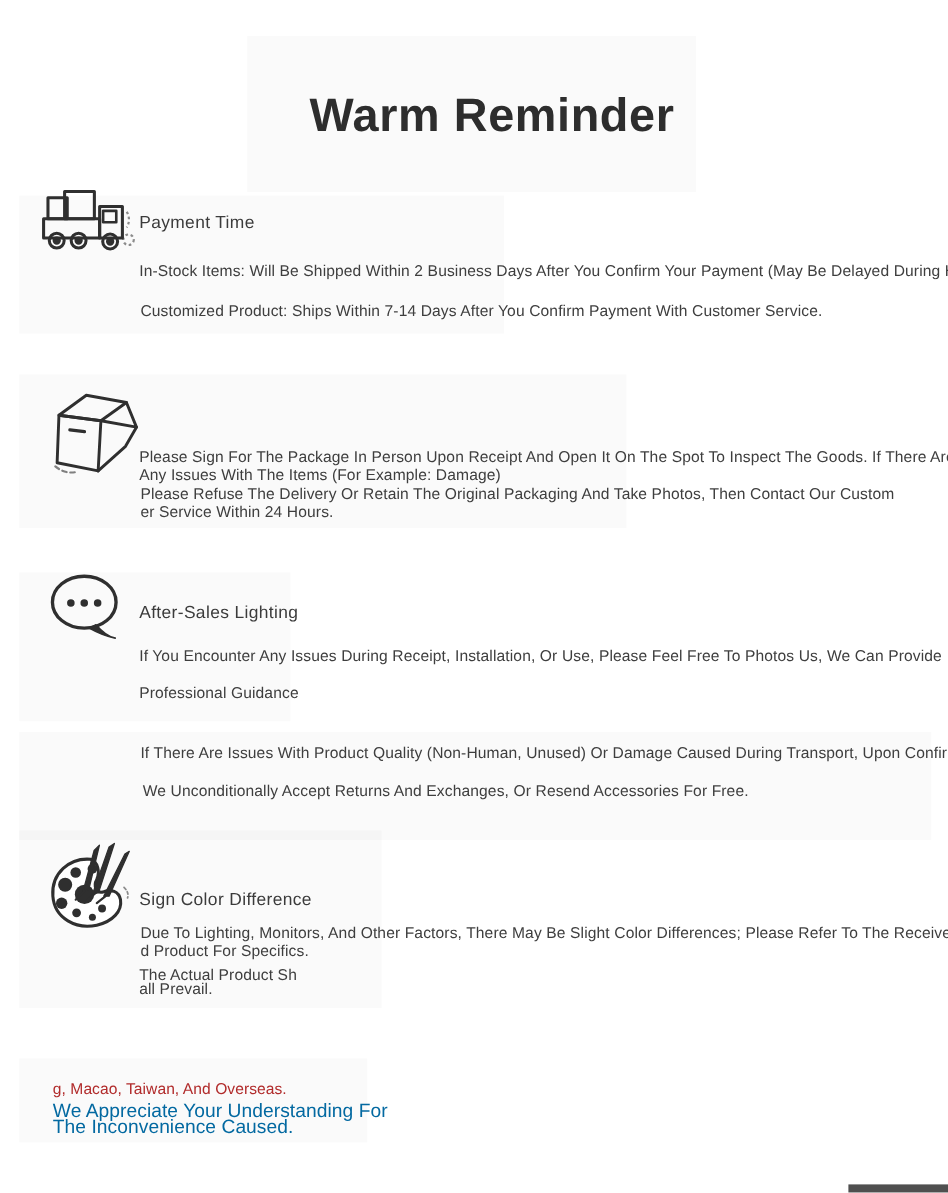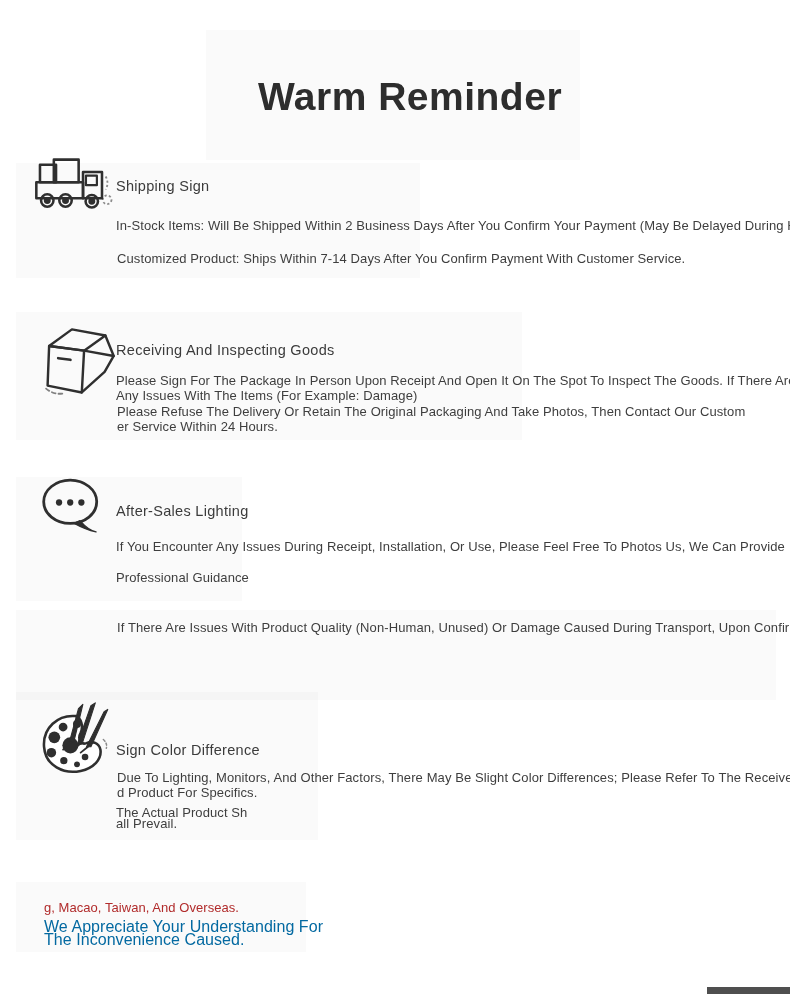--- a/index.html
+++ b/index.html
@@ -62,53 +62,53 @@
       <circle cx="18" cy="61" r="8.5"></circle>
         <circle cx="18" cy="61" r="3" fill="#2f2f2f"></circle>
       <circle cx="43" cy="61" r="8.5"></circle>
         <circle cx="43" cy="61" r="3" fill="#2f2f2f"></circle>
       <circle cx="79" cy="62" r="8.5"></circle>
         <circle cx="79" cy="62" r="3" fill="#2f2f2f"></circle>
       <path d="M98,28 q5,9 0,18" stroke-width="2.5" stroke-dasharray="3,3" opacity="0.55"></path>
       <circle cx="100" cy="60" r="6" stroke-width="2.5" stroke-dasharray="3,3" opacity="0.55"></circle>
     </svg>
   </div>
-  <div class="sec-heading" style="left:116px;top:178px">Shipping Sign</div>
+  <div class="sec-heading" style="left:116px;top:178px">Payment Time</div>
   <div class="bline" style="left:116px;top:219px;max-width:674px;overflow:hidden">In-Stock Items: Will Be Shipped Within 2 Business Days After You Confirm Your Payment (May Be Delayed During Holidays)</div>
   <div class="bline" style="left:117px;top:252px">Customized Product: Ships Within 7-14 Days After You Confirm Payment With Customer Service.</div>
 
   <div class="icon" style="left:40px;top:320px;width:76px;height:78px">
     <svg width="76" height="78" viewBox="0 0 100 102" fill="none" stroke="#2f2f2f" stroke-width="3.2" stroke-linejoin="round" stroke-linecap="round">
       <path d="M12,34 L42,12 L86,20 L58,40 Z"></path>
       <path d="M12,34 L58,40 L55,95 L10,86 Z"></path>
       <path d="M86,20 L97,47 L58,40"></path>
       <path d="M55,95 L85,68 L97,47"></path>
       <path d="M24,50 L40,52" stroke-width="3.6"></path>
       <path d="M8,90 q11,9 24,6" stroke-width="2.4" stroke-dasharray="5,4" opacity="0.6"></path>
     </svg>
   </div>
-  <div class="sec-heading" style="left:116px;top:342px">Receiving And Inspecting Goods</div>
   <div class="bline" style="left:116px;top:374px">Please Sign For The Package In Person Upon Receipt And Open It On The Spot To Inspect The Goods. If There Are</div>
   <div class="bline" style="left:116px;top:389px">Any Issues With The Items (For Example: Damage)</div>
   <div class="bline" style="left:117px;top:405px">Please Refuse The Delivery Or Retain The Original Packaging And Take Photos, Then Contact Our Custom</div>
   <div class="bline" style="left:117px;top:420px">er Service Within 24 Hours.</div>
 
   <div class="icon" style="left:38px;top:476px;width:70px;height:60px">
     <svg width="70" height="60" viewBox="0 0 100 86" fill="none" stroke="#2f2f2f" stroke-width="4" stroke-linejoin="round">
       <ellipse cx="46" cy="37" rx="38" ry="31"></ellipse>
       <path d="M60,64 Q72,78 83,80 Q68,77 52,68 Z" fill="#2f2f2f" stroke-width="2"></path>
       <circle cx="30" cy="38" r="4.5" fill="#2f2f2f" stroke="none"></circle>
       <circle cx="46" cy="38" r="4.5" fill="#2f2f2f" stroke="none"></circle>
       <circle cx="62" cy="38" r="4.5" fill="#2f2f2f" stroke="none"></circle>
     </svg>
   </div>
   <div class="sec-heading" style="left:116px;top:503px">After-Sales Lighting</div>
   <div class="bline" style="left:116px;top:540px">If You Encounter Any Issues During Receipt, Installation, Or Use, Please Feel Free To Photos Us, We Can Provide</div>
   <div class="bline" style="left:116px;top:571px">Professional Guidance</div>
   <div class="bline" style="left:117px;top:621px;max-width:673px;overflow:hidden">If There Are Issues With Product Quality (Non-Human, Unused) Or Damage Caused During Transport, Upon Confirmation</div>
+  <div class="bline" style="left:119px;top:652px">We Unconditionally Accept Returns And Exchanges, Or Resend Accessories For Free.</div>
 
   <div class="icon" style="left:36px;top:698px;width:82px;height:80px">
     <svg width="82" height="80" viewBox="0 0 112 108" fill="none" stroke="#2f2f2f" stroke-width="3.5" stroke-linejoin="round" stroke-linecap="round">
       <path d="M54,24 C30,22 9,40 11,66 C13,92 38,104 61,99 C79,95 90,83 88,70 C86,60 77,58 69,61 C60,64 57,54 61,47 C65,38 62,27 54,24 Z" fill="#ffffff"></path>
       <circle cx="37" cy="39" r="6" fill="#2f2f2f" stroke="none"></circle>
       <circle cx="56" cy="35" r="5.5" fill="#2f2f2f" stroke="none"></circle>
       <circle cx="25" cy="53" r="8" fill="#2f2f2f" stroke="none"></circle>
       <circle cx="47" cy="64" r="11" fill="#2f2f2f" stroke="none"></circle>
       <circle cx="21" cy="74" r="6.5" fill="#2f2f2f" stroke="none"></circle>
       <circle cx="38" cy="85" r="5" fill="#2f2f2f" stroke="none"></circle>

